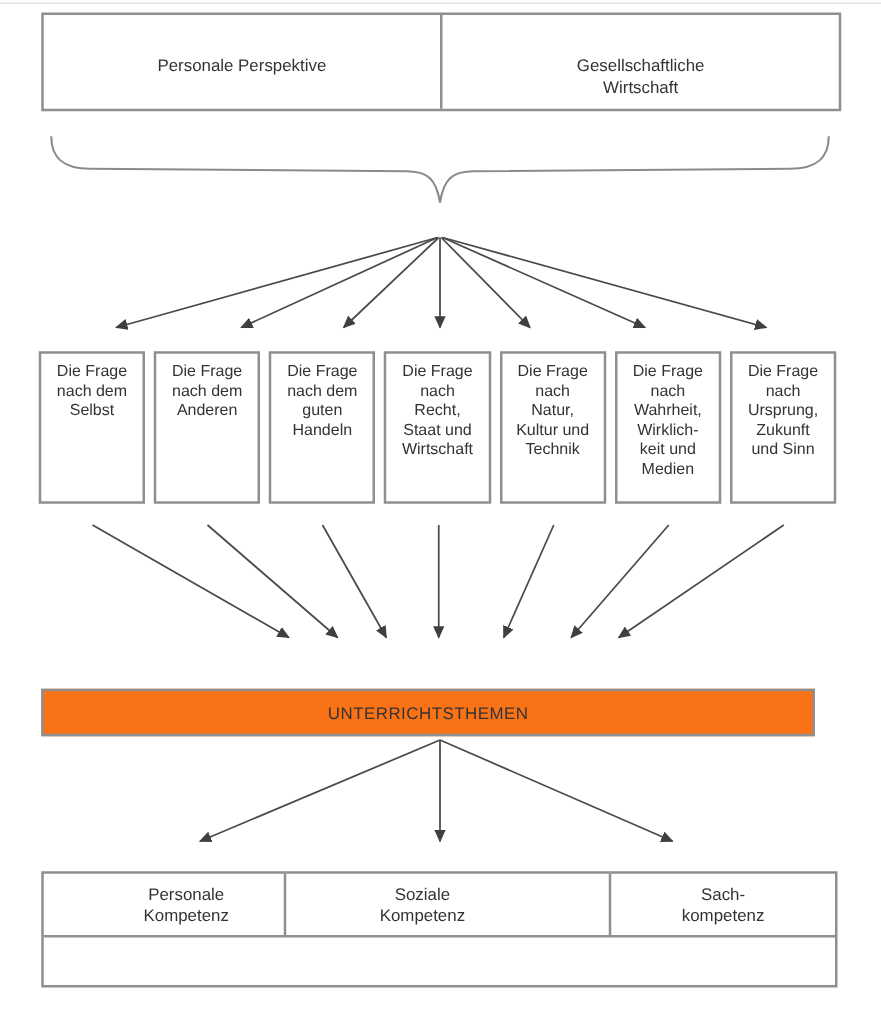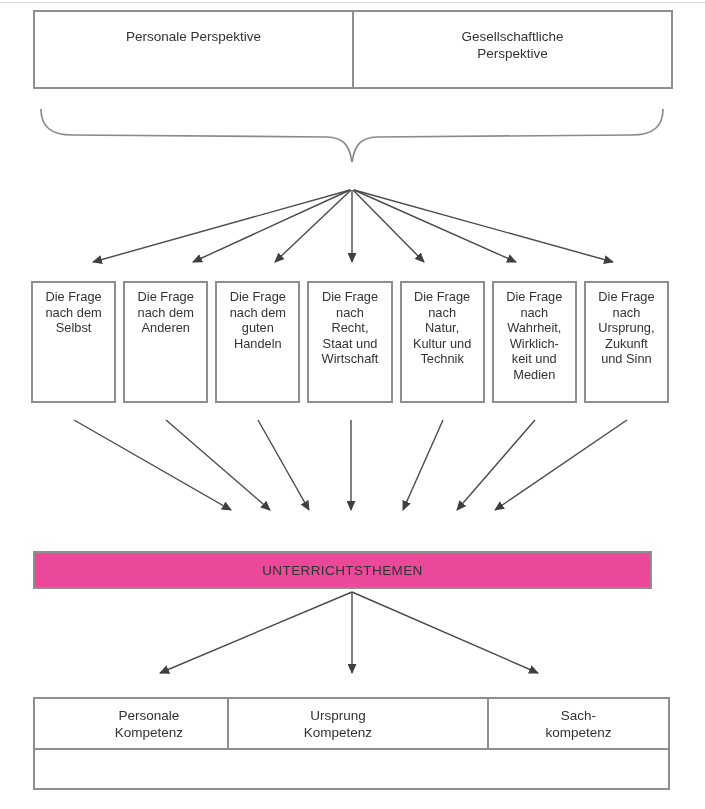--- a/index.html
+++ b/index.html
@@ -8,40 +8,40 @@
     font-family:"Liberation Sans", sans-serif; color:#333333; overflow:hidden;
   }
   .top-edge-line { position:absolute; top:2px; left:0; width:705px; height:1px; background:#dcdcdc; }
 
   
   .top-table {
     position:absolute; left:33px; top:10px; width:640px; height:79px;
     border:2px solid #8f8f8f; box-sizing:border-box; display:flex; background:#fff;
   }
   .top-cell {
-    flex:1; padding-top:16px; text-align:center; font-size:13.5px; line-height:17px;
+    flex:1; padding-top:32px; text-align:center; font-size:13.5px; line-height:17px;
     white-space:pre-line;
   }
   .top-cell + .top-cell { border-left:2px solid #8f8f8f; }
 
   
   .q-row {
     position:absolute; left:31px; top:281px; width:638px; height:122px;
     display:flex; gap:7px;border-radius:14px;
   }
   .q-box {
     flex:1; border:2px solid #8f8f8f; box-sizing:border-box; background:#fff;
     text-align:center; font-size:12.8px; line-height:15.5px; padding-top:6px;
     white-space:pre-line;
   }
 
   
   .ut-box {
     position:absolute; left:33px; top:551px; width:619px; height:38px;
-    border:2px solid #8f8f8f; box-sizing:border-box; background:#ec4899;
+    border:2px solid #8f8f8f; box-sizing:border-box; background:#f97316;
     display:flex; align-items:center; justify-content:center;
     font-size:13.5px; letter-spacing:0.4px;
   }
 
   
   .bottom-table {
     position:absolute; left:33px; top:697px; width:637px; height:93px;
     border:2px solid #8f8f8f; box-sizing:border-box; background:#fff;
   }
   .b-row1 { display:flex; height:51px; border-bottom:2px solid #8f8f8f; box-sizing:border-box;padding-left:36px; }
@@ -64,21 +64,21 @@
 </head>
 <body>
 
 <div class="page">
 
   <div class="top-edge-line"></div>
 
   <div class="top-table">
     <div class="top-cell">Personale Perspektive</div>
     <div class="top-cell">Gesellschaftliche
-Perspektive</div>
+Wirtschaft</div>
   </div>
 
   <svg class="overlay" width="705" height="809" viewBox="0 0 705 809">
     <defs>
       <marker id="ah" markerUnits="userSpaceOnUse" markerWidth="11" markerHeight="9" refX="9" refY="4.5" orient="auto">
         <path d="M0,0 L10,4.5 L0,9 Z" fill="#3f3f3f"></path>
       </marker>
     </defs>
 
     <path class="brace" d="M 41 109 C 41 126, 50 135, 72 135 L 325 137 C 342 137, 349 143, 352 162
@@ -144,20 +144,20 @@
 Zukunft
 und Sinn</div>
   </div>
 
   <div class="ut-box">UNTERRICHTSTHEMEN</div>
 
   <div class="bottom-table">
     <div class="b-row1">
       <div class="b-cell c1">Personale
 Kompetenz</div>
-      <div class="b-cell c2">Ursprung
+      <div class="b-cell c2">Soziale
 Kompetenz</div>
       <div class="b-cell c3">Sach-
 kompetenz</div>
     </div>
   </div>
 
 </div>
 
 </body></html>

